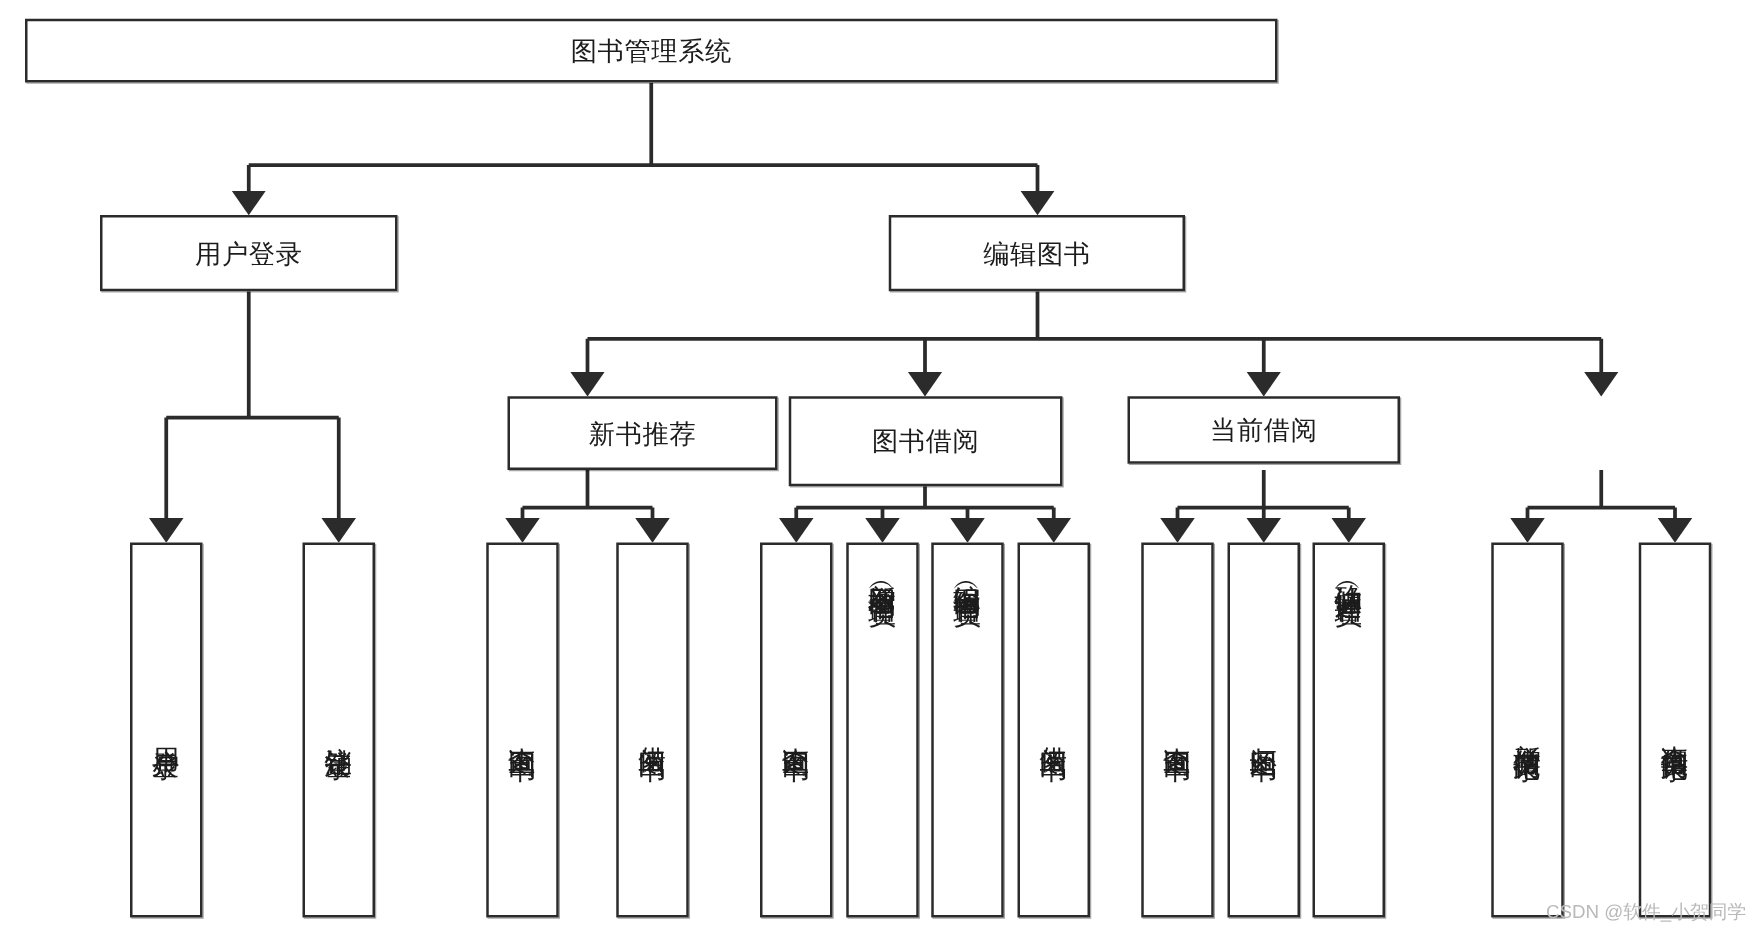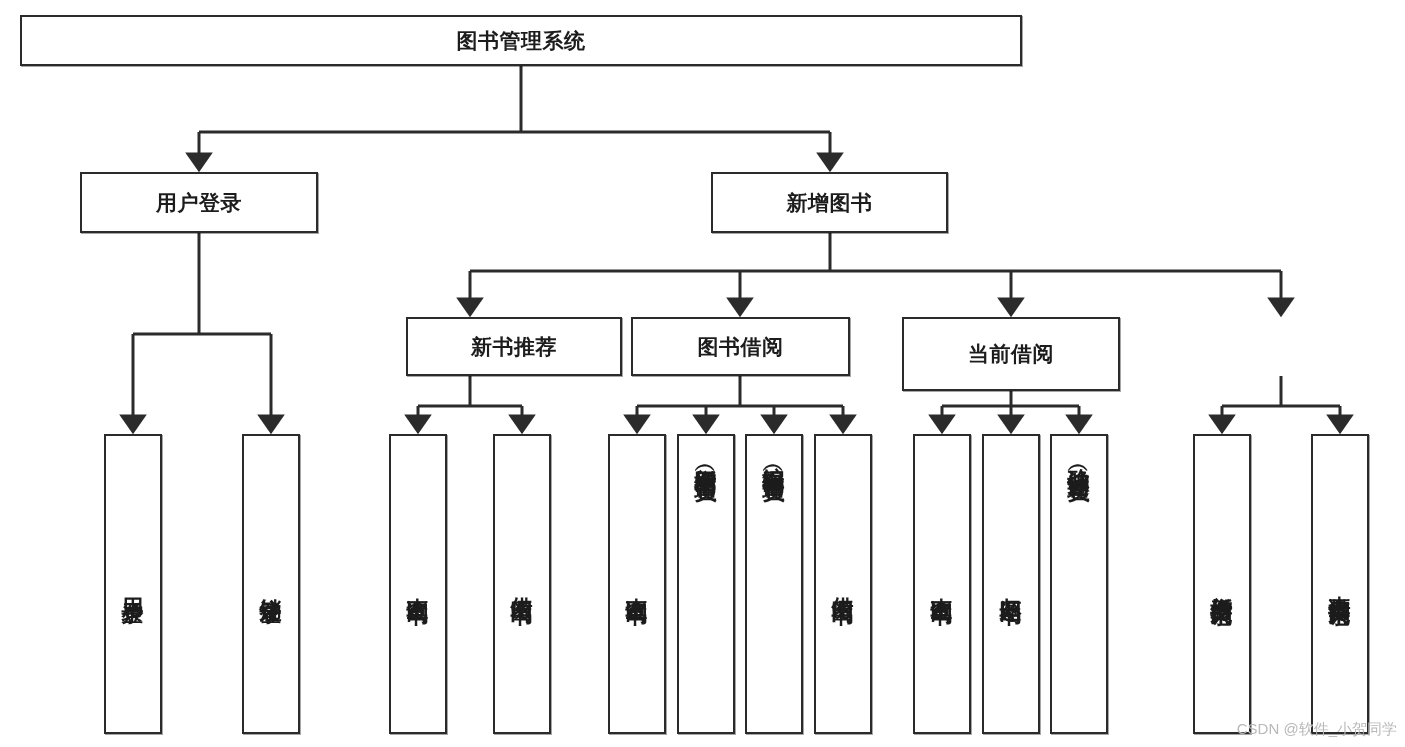--- a/index.html
+++ b/index.html
@@ -31,21 +31,20 @@
     border: 2px solid #2b2b2b;
     background: #ffffff;
     display: flex;
     align-items: center;
     justify-content: center;
     box-shadow: 1px 1px 0 rgba(0,0,0,0.35);
   }
   .node .lbl {
     color: #1c1c1c;
     letter-spacing: 0.5px;
-    font-weight: bold;
   }
   .node.horiz .lbl {
     font-size: 21px;
     white-space: nowrap;
   }
   .node.vert {
     align-items: flex-start;
     padding-top: 14px;
   }
   .node.vert .lbl {
@@ -127,30 +126,30 @@
   </svg>
 
   <div class="node horiz" style="left:20px; top:15px; width:1002px; height:51px;">
     <span class="lbl">图书管理系统</span>
   </div>
 
   <div class="node horiz" style="left:80px; top:172px; width:238px; height:61px;">
     <span class="lbl">用户登录</span>
   </div>
   <div class="node horiz" style="left:711px; top:172px; width:237px; height:61px;">
-    <span class="lbl">新增图书</span>
+    <span class="lbl">编辑图书</span>
   </div>
 
   <div class="node horiz" style="left:362px; top:317px; width:216px; height:59px;margin-left:44px;">
     <span class="lbl">新书推荐</span>
   </div>
-  <div class="node horiz" style="left:631px; top:317px; width:219px; height:59px;">
+  <div class="node horiz" style="left:631px; top:317px; width:219px; height:72px;">
     <span class="lbl">图书借阅</span>
   </div>
-  <div class="node horiz" style="left:902px; top:317px; width:218px; height:74px;">
+  <div class="node horiz" style="left:902px; top:317px; width:218px; height:54px;">
     <span class="lbl">当前借阅</span>
   </div>
 
   <div class="node vert centered" style="left:104px; top:434px; width:58px; height:300px;">
     <span class="lbl">用户登录</span>
   </div>
   <div class="node vert centered" style="left:242px; top:434px; width:58px; height:300px;">
     <span class="lbl">注销登录</span>
   </div>
 

